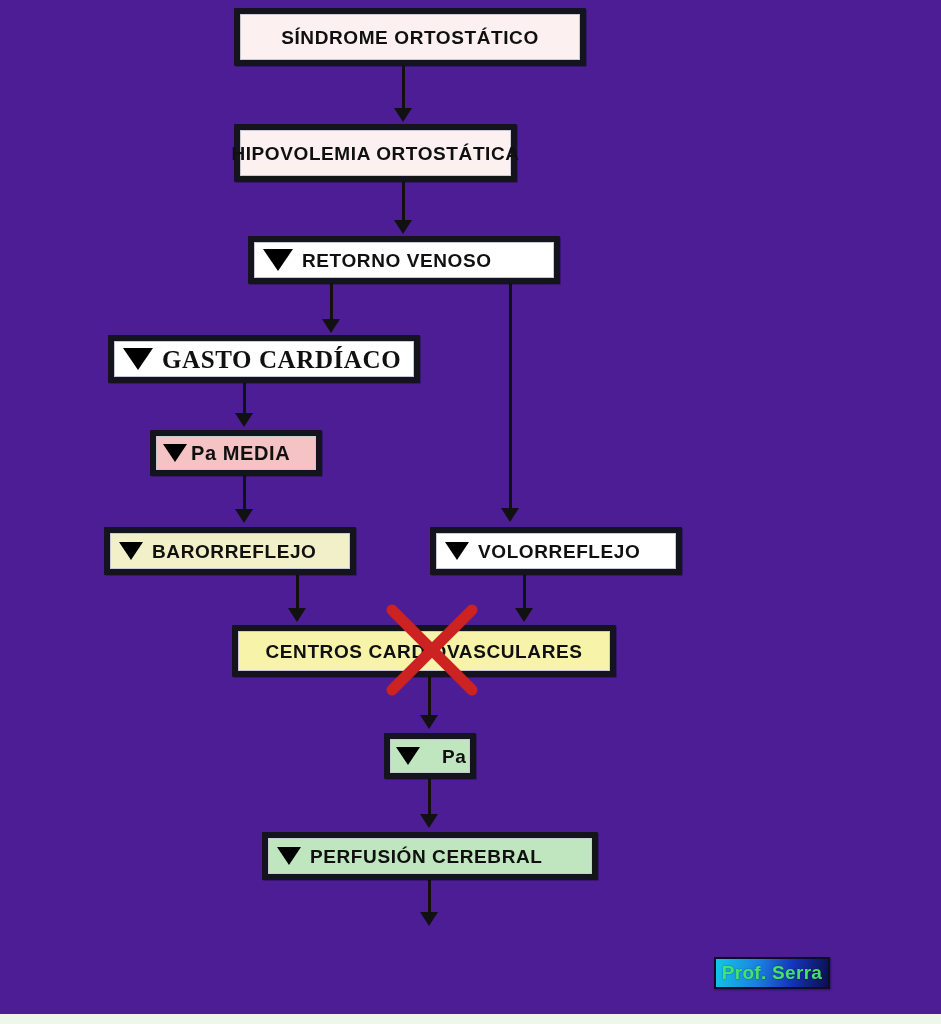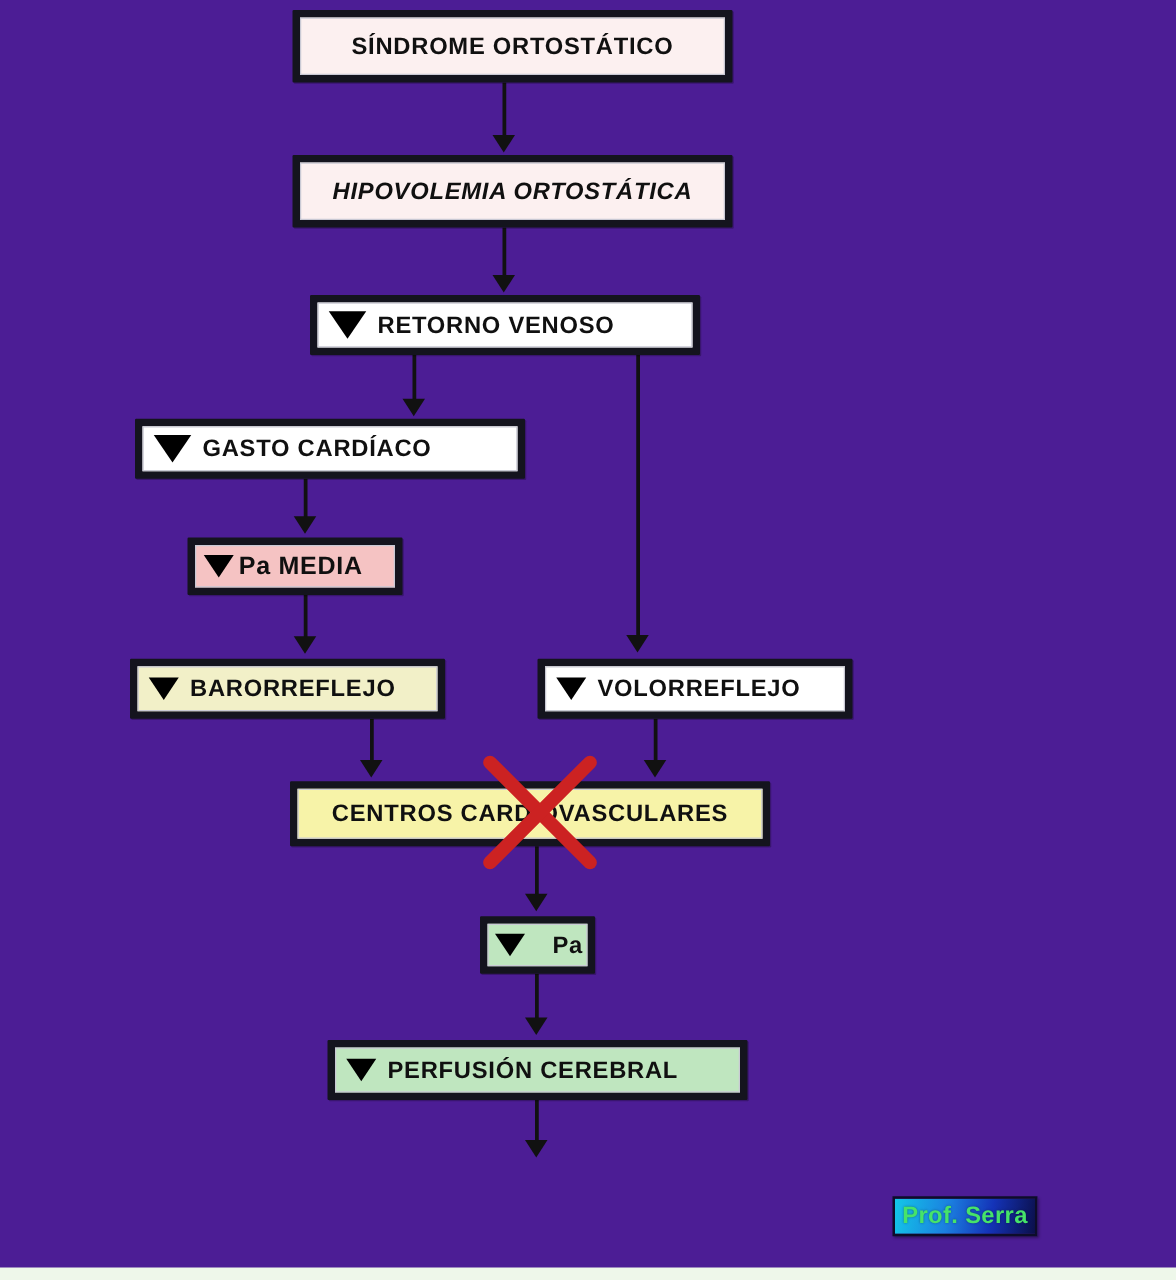--- a/index.html
+++ b/index.html
@@ -166,37 +166,37 @@
 
   <div class="conn-line conn-v" style="left:428px; top:880px; height:34px;"></div>
   <div class="arrowhead" style="left:420px; top:912px;"></div>
 
   <div class="node fill-pinkwhite center-text" style="left:234px; top:8px; width:352px; height:58px;">
     <div class="inner">
       <span class="label" style="font-size:19px;">SÍNDROME  ORTOSTÁTICO</span>
     </div>
   </div>
 
-  <div class="node fill-pinkwhite center-text" style="left:234px; top:124px; width:352px; height:58px;font-style:italic;">
+  <div class="node fill-pinkwhite center-text" style="left:234px; top:124px; width:283px; height:58px;">
     <div class="inner">
       <span class="label" style="font-size:19px;">HIPOVOLEMIA ORTOSTÁTICA</span>
     </div>
   </div>
 
   <div class="node fill-white left-icon" style="left:248px; top:236px; width:312px; height:48px;">
     <div class="inner">
       <span class="tri"></span>
       <span class="label" style="font-size:19px;">RETORNO VENOSO</span>
     </div>
   </div>
 
   <div class="node fill-white left-icon" style="left:108px; top:335px; width:312px; height:48px;">
     <div class="inner">
       <span class="tri"></span>
-      <span class="label" style="font-size:19px;">GASTO CARDÍACO</span>
+      <span class="label" style="font-size:25px;font-family:Liberation Serif, serif;">GASTO CARDÍACO</span>
     </div>
   </div>
 
   <div class="node fill-pink left-icon" style="left:150px; top:430px; width:172px; height:46px;">
     <div class="inner" style="gap:4px; padding:0 6px;">
       <span class="tri small"></span>
       <span class="label" style="font-size:20px;">Pa MEDIA</span>
     </div>
   </div>
 

